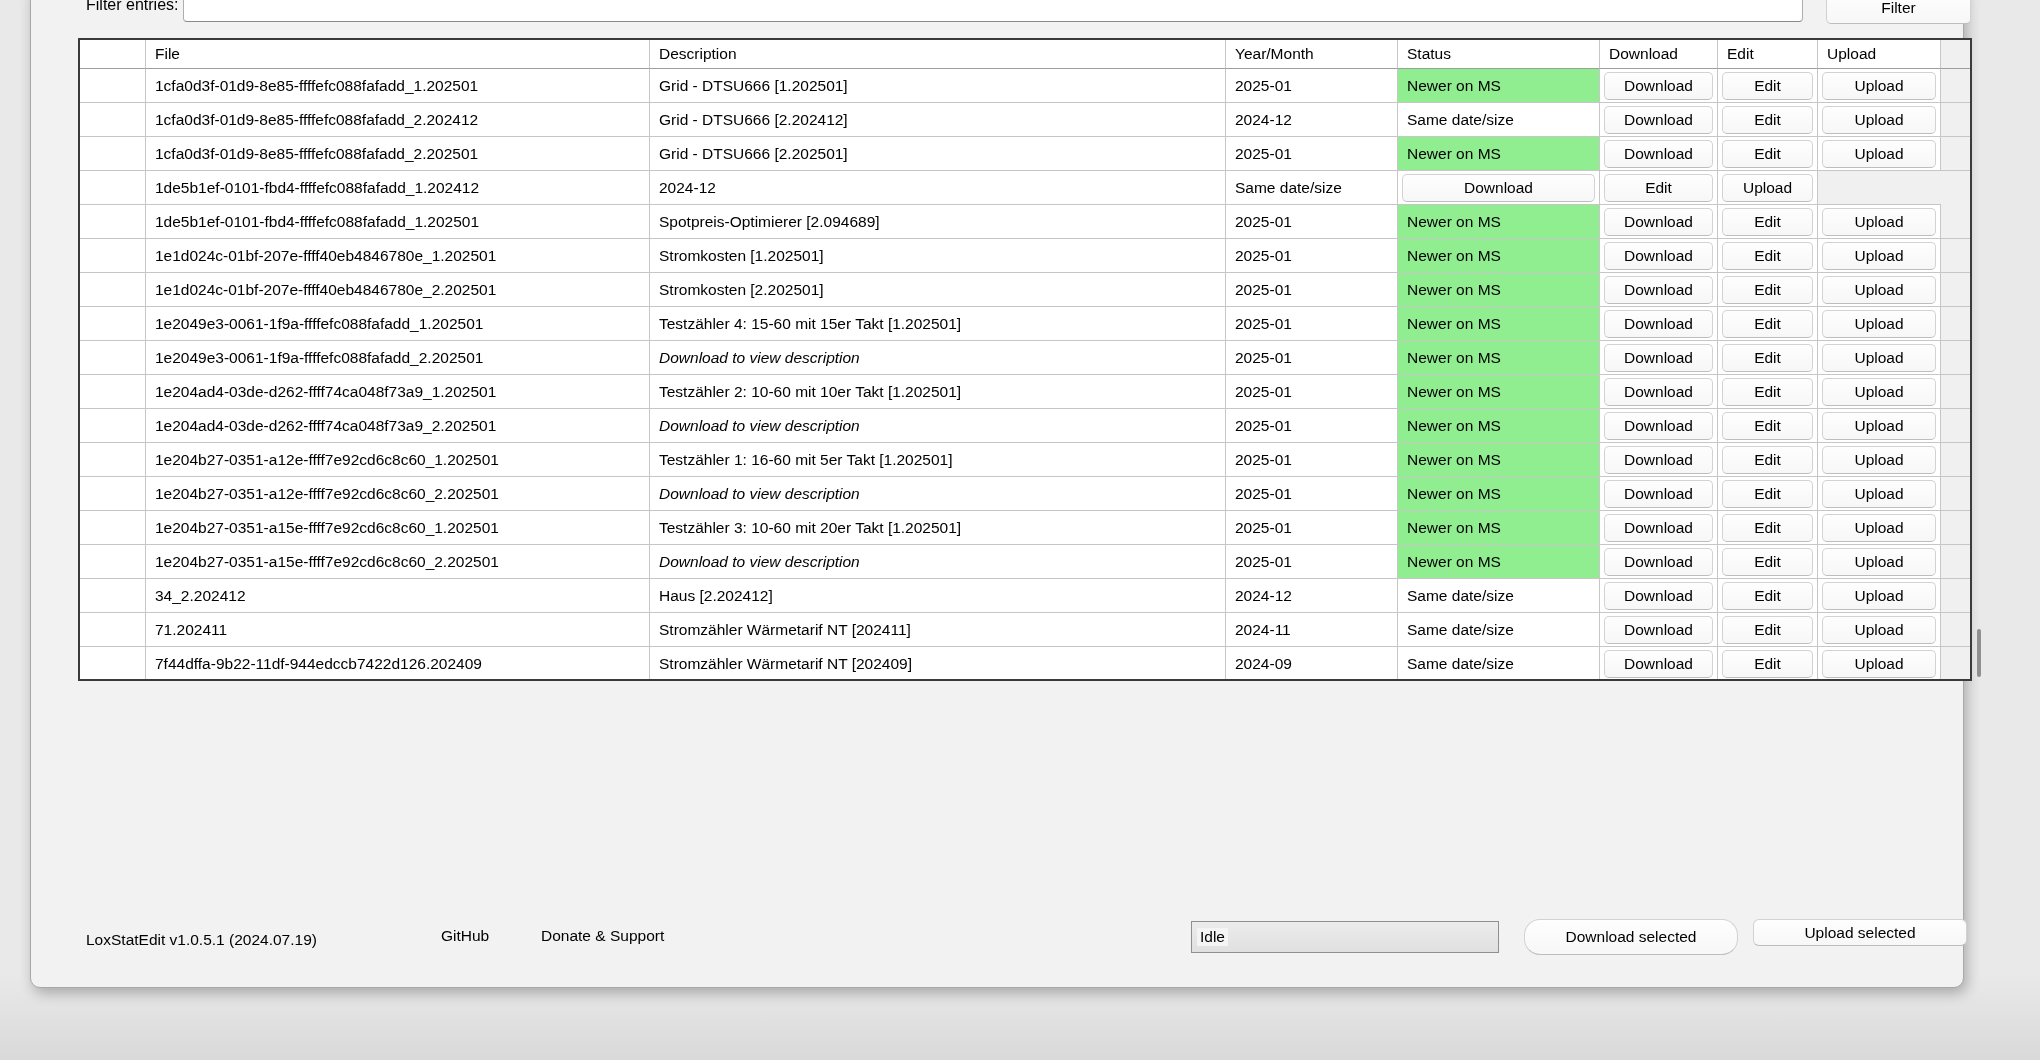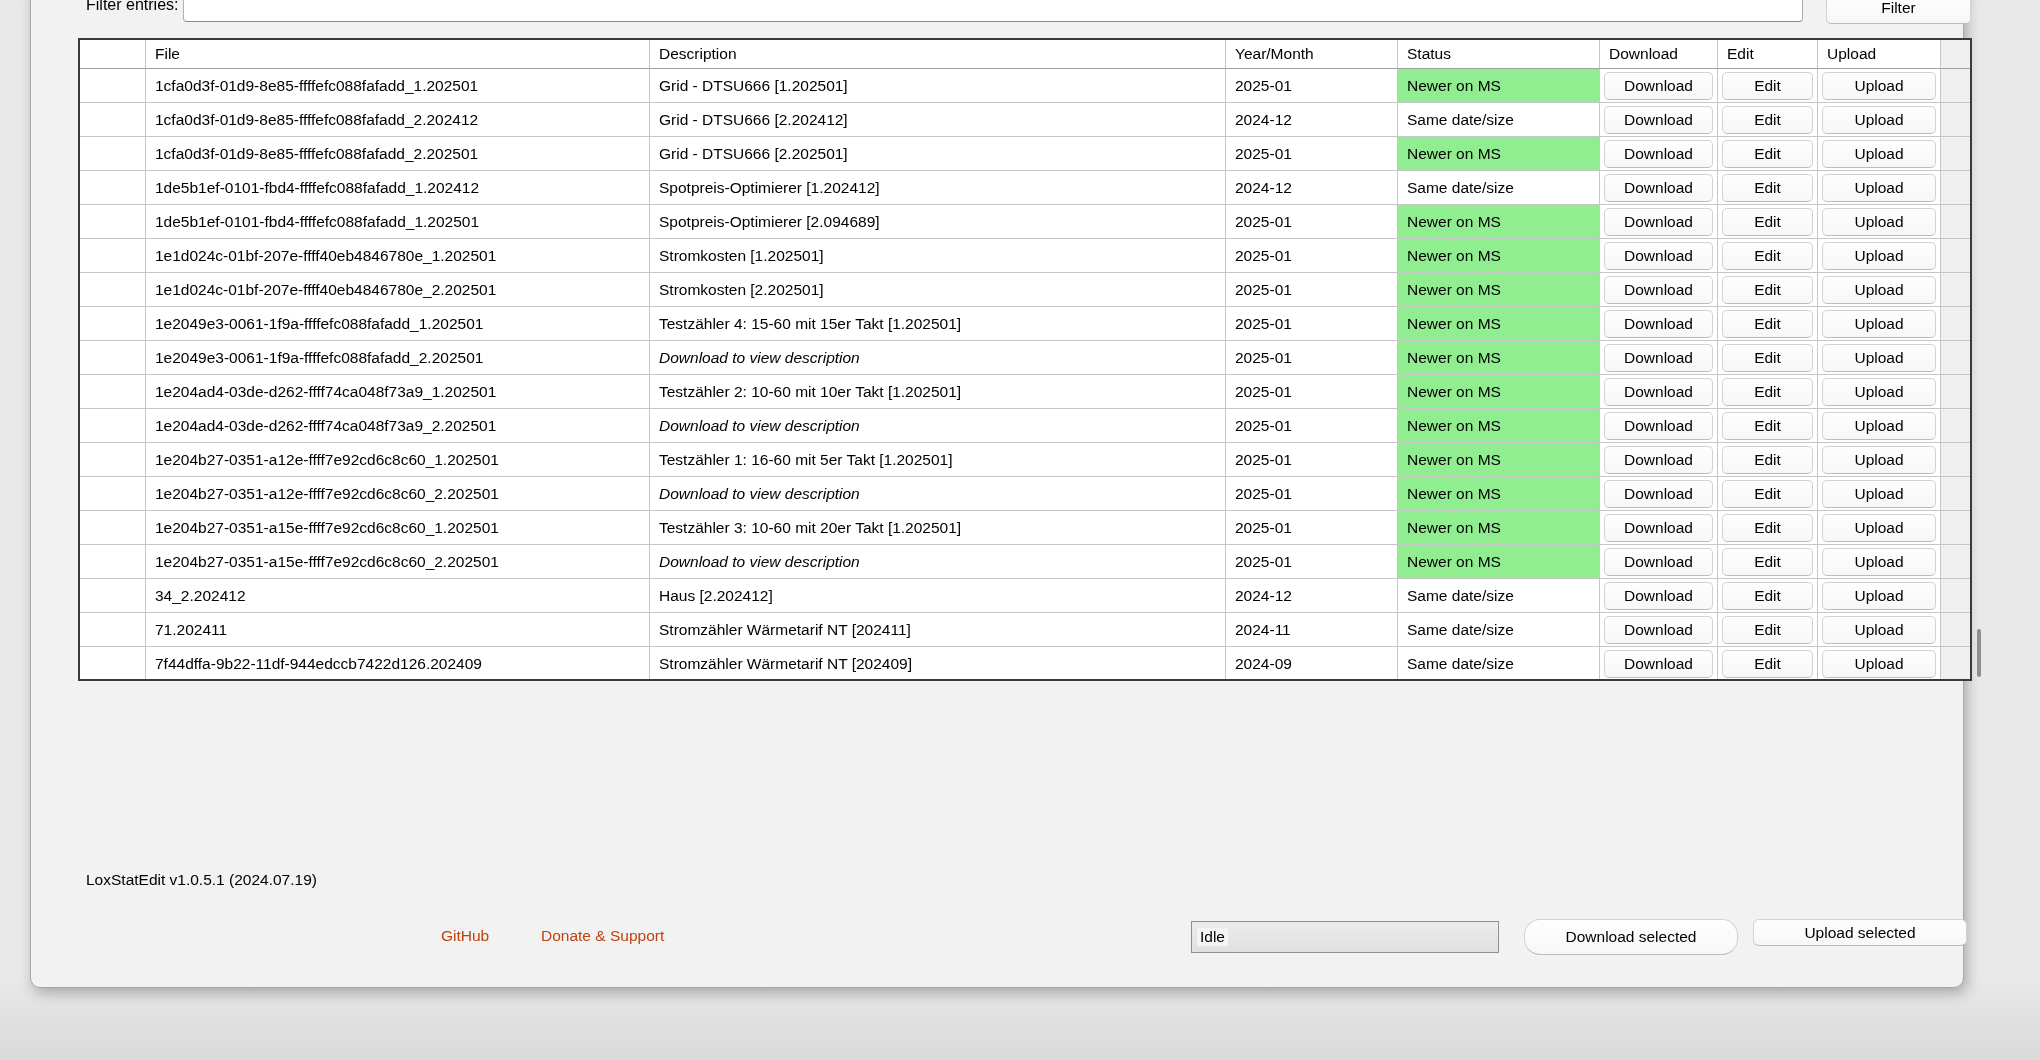--- a/index.html
+++ b/index.html
@@ -46,22 +46,22 @@
     background:#fff; border-right:1px solid #c6c6c6; border-bottom:1px solid #c6c6c6;
     font-size:15.5px; display:flex; align-items:center; padding-left:9px;
     overflow:hidden; white-space:nowrap;
   }
   .header .cell { border-bottom:1px solid #9e9e9e;text-align:center; }
   .cell.filler { background:#f0f0f0; border-right:none; padding:0; }
   .cell.btncell { padding:0 4px; }
   .cell.btncell .btn { width:100%; height:28px; }
   .cell.italic { font-style:italic; }
   
-  .footer-version { position:absolute; left:55px; top:888px; font-size:15.5px; }
-  .footer-link { position:absolute; top:944px; font-size:15.5px; color:#c2410c; text-decoration:none; cursor:pointer; }
+  .footer-version { position:absolute; left:55px; top:948px; font-size:15.5px; }
+  .footer-link { position:absolute; top:944px; font-size:15.5px; color:#000000; text-decoration:none; cursor:pointer; }
   #github-link { left:410px; }
   #donate-link { left:498px;margin-left:12px; }
   #progress-bar {
     position:absolute; left:1160px; top:938px; width:308px; height:32px;
     background:linear-gradient(#ececec,#e0e0e0);
     border:1px solid #8f8f8f; display:flex; align-items:center;
   }
   #progress-bar span { font-size:15.5px; margin-left:5px; background:#f4f4f4; padding:0 3px; }
   #download-selected-button { position:absolute; left:1493px; top:936px; width:214px; height:36px; border-radius:16px; }
   #upload-selected-button   { position:absolute; left:1722px; top:936px; width:214px; height:27px; border-radius:6px; }
@@ -138,21 +138,20 @@
             <div class="btn">Edit</div>
           </div>
           <div class="cell btncell">
             <div class="btn">Upload</div>
           </div>
           <div class="cell filler"></div>
         </div>
         <div class="grid-row">
           <div class="cell"></div>
           <div class="cell">1de5b1ef-0101-fbd4-ffffefc088fafadd_1.202412</div>
-          <div class="cell">Spotpreis-Optimierer [1.202412]</div>
           <div class="cell">2024-12</div>
           <div class="cell" style="background: rgb(255, 255, 255);">Same date/size</div>
           <div class="cell btncell">
             <div class="btn">Download</div>
           </div>
           <div class="cell btncell">
             <div class="btn">Edit</div>
           </div>
           <div class="cell btncell">
             <div class="btn">Upload</div>

